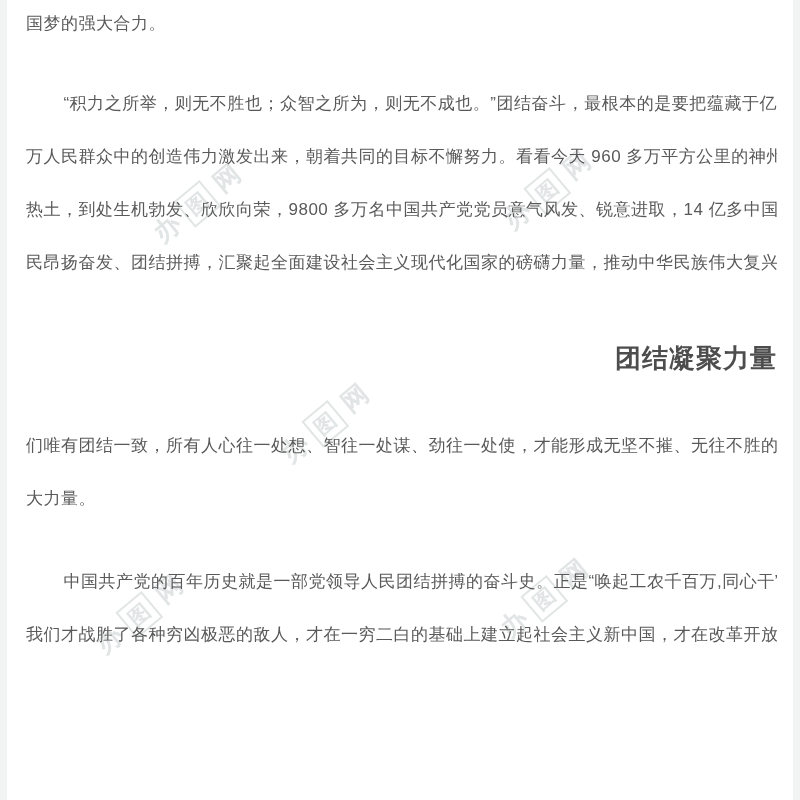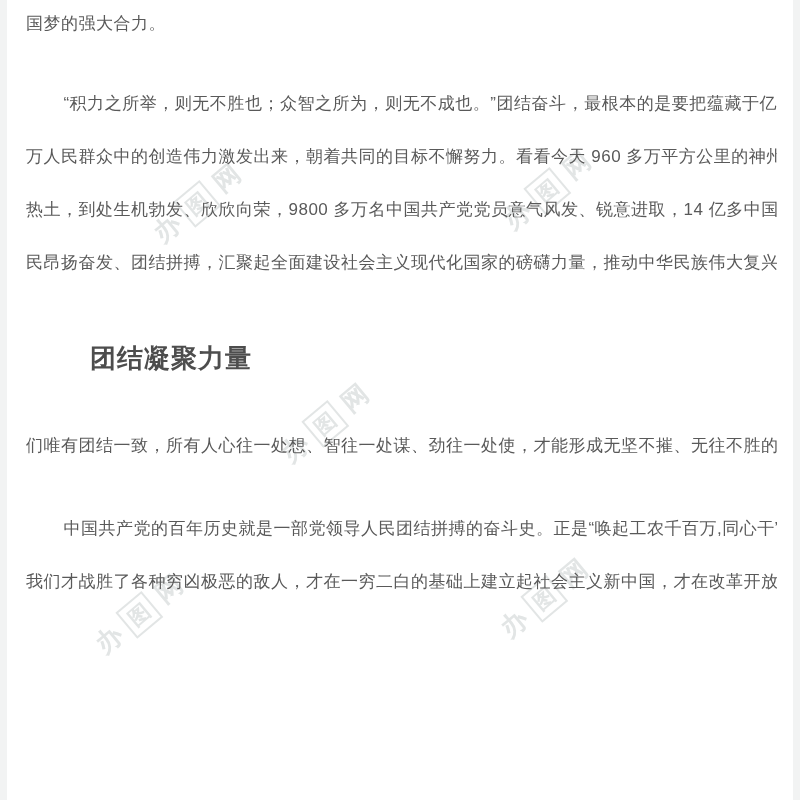--- a/index.html
+++ b/index.html
@@ -64,20 +64,21 @@
   .para[data-block="p3"] { margin-top: 30px; }
 
   h2.section-heading {
     margin: 50px 0 42px 0;
     padding-left: 64px;
     line-height: 38px;
     font-size: 26px;
     font-weight: 700;
     color: var(--heading-color, #4d4d4d);
     letter-spacing: 1px;
+    text-align: right;
   }
 </style>
 </head>
 <body style="--page-bg: #ffffff; --edge-color: #f2f3f3; --text-color: #595959; --heading-color: #4d4d4d; --wm-color: #e2e5e5;">
 
 <div class="wm-layer">
     <div class="watermark" style="left: 145px; top: 186px;">
       <span>办</span>
       <span class="wm-logo">图</span>
       <span>网</span>
@@ -110,20 +111,21 @@
     </div>
     <div class="para" data-block="p1">
       <div class="line indent">“积力之所举，则无不胜也；众智之所为，则无不成也。”团结奋斗，最根本的是要把蕴藏于亿</div>
       <div class="line">万人民群众中的创造伟力激发出来，朝着共同的目标不懈努力。看看今天 960 多万平方公里的神州</div>
       <div class="line">热土，到处生机勃发、欣欣向荣，9800 多万名中国共产党党员意气风发、锐意进取，14 亿多中国人</div>
       <div class="line">民昂扬奋发、团结拼搏，汇聚起全面建设社会主义现代化国家的磅礴力量，推动中华民族伟大复兴以</div>
     </div>
     <h2 class="section-heading">团结凝聚力量</h2>
     <div class="para" data-block="p2">
       <div class="line">们唯有团结一致，所有人心往一处想、智往一处谋、劲往一处使，才能形成无坚不摧、无往不胜的强</div>
+      <div class="line para-end">大力量。</div>
     </div>
     <div class="para" data-block="p3">
       <div class="line indent">中国共产党的百年历史就是一部党领导人民团结拼搏的奋斗史。正是“唤起工农千百万,同心干”，</div>
       <div class="line">我们才战胜了各种穷凶极恶的敌人，才在一穷二白的基础上建立起社会主义新中国，才在改革开放进</div>
     </div>
   </div>
 
 <div class="page-edge left"></div>
 <div class="page-edge right"></div>
 

